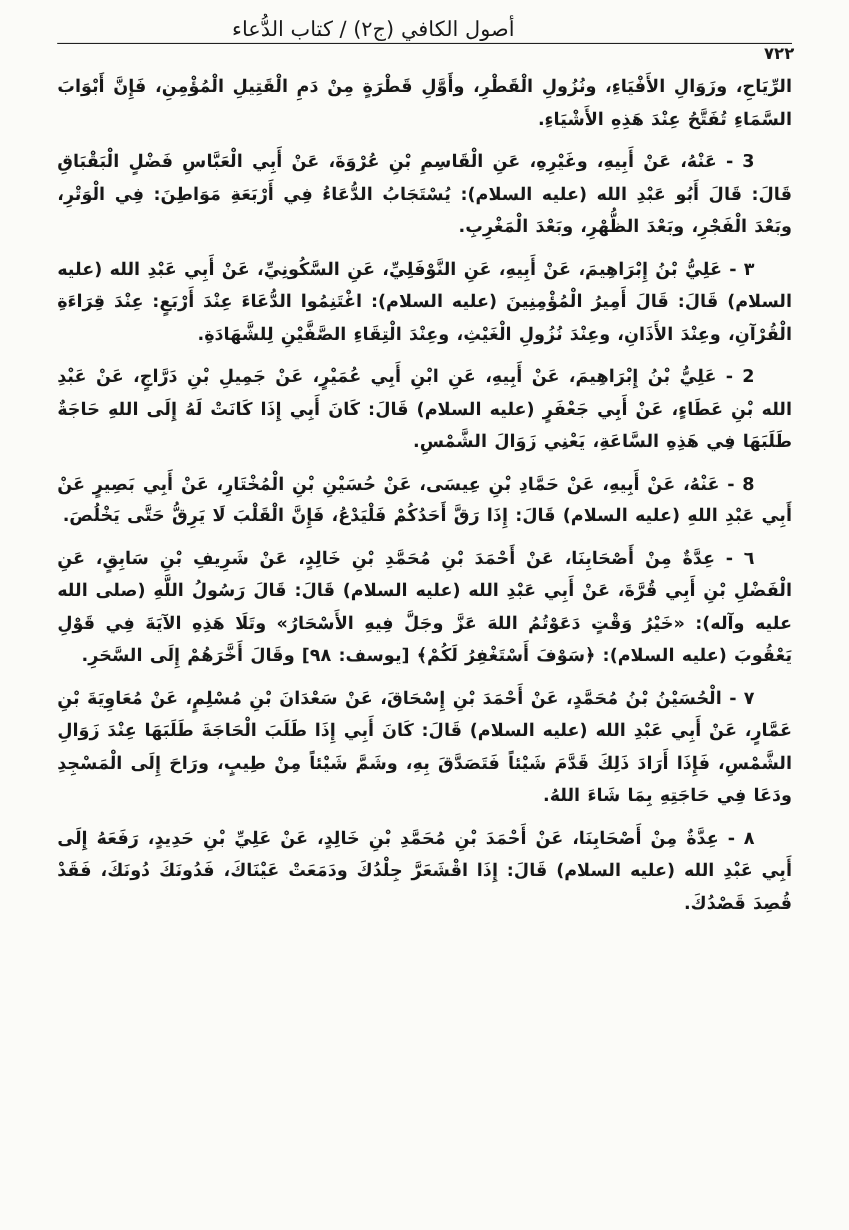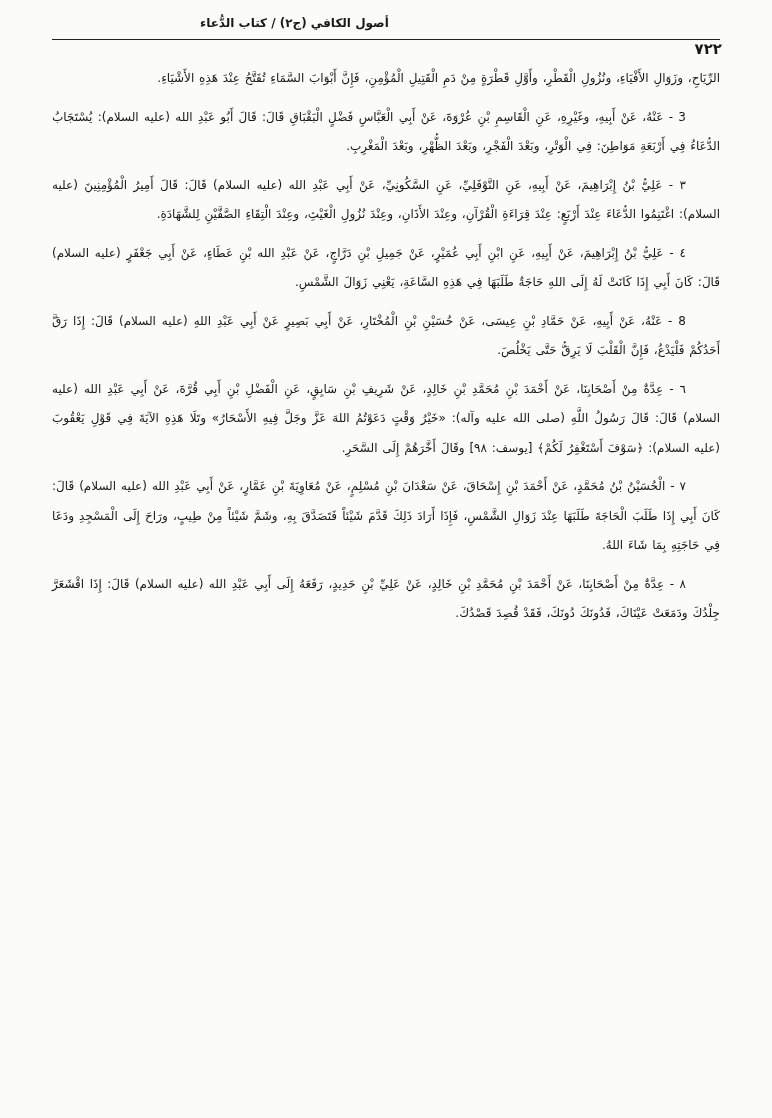--- a/index.html
+++ b/index.html
@@ -20,37 +20,37 @@
     overflow: hidden;
   }
   .header {
     position: relative;
     height: 24px;
     border-bottom: 1.6px solid #222;
     margin-bottom: 24px;
   }
   .header-title {
     position: absolute;
-    left: 148px;
+    left: 159px;
     top: 0;
-    font-size: 12px;
-    font-weight: 700;
+    font-size: 19px;
+    font-weight: 400;
     white-space: nowrap;
   }
   .page-number {
     position: absolute;
     right: -2px;
     top: 0;
     font-size: 15px;
     font-weight: 700;
     margin-top: 24px;
   }
   .body-text {
-    font-size: 12px;
-    font-weight: 400;
+    font-size: 16px;
+    font-weight: 700;
     line-height: 29.5px;
     text-align: justify;
     word-spacing: 1px;
   }
   .body-text p {
     margin: 0 0 9px 0;
   }
   .body-text p.indent {
     text-indent: 34px; 
   }
@@ -62,20 +62,20 @@
 
   <div class="header">
     <span class="header-title">أصول الكافي (ج٢) / كتاب الدُّعاء</span>
     <span class="page-number">٧٢٢</span>
   </div>
 
   <div class="body-text">
     <p>الرِّيَاحِ، وزَوَالِ الأَفْيَاءِ، ونُزُولِ الْقَطْرِ، وأَوَّلِ قَطْرَةٍ مِنْ دَمِ الْقَتِيلِ الْمُؤْمِنِ، فَإِنَّ أَبْوَابَ السَّمَاءِ تُفَتَّحُ عِنْدَ هَذِهِ الأَشْيَاءِ.</p>
     <p class="indent">3 - عَنْهُ، عَنْ أَبِيهِ، وغَيْرِهِ، عَنِ الْقَاسِمِ بْنِ عُرْوَةَ، عَنْ أَبِي الْعَبَّاسِ فَضْلٍ الْبَقْبَاقِ قَالَ: قَالَ أَبُو عَبْدِ الله (عليه السلام): يُسْتَجَابُ الدُّعَاءُ فِي أَرْبَعَةِ مَوَاطِنَ: فِي الْوَتْرِ، وبَعْدَ الْفَجْرِ، وبَعْدَ الظُّهْرِ، وبَعْدَ الْمَغْرِبِ.</p>
     <p class="indent">٣ - عَلِيُّ بْنُ إِبْرَاهِيمَ، عَنْ أَبِيهِ، عَنِ النَّوْفَلِيِّ، عَنِ السَّكُونِيِّ، عَنْ أَبِي عَبْدِ الله (عليه السلام) قَالَ: قَالَ أَمِيرُ الْمُؤْمِنِينَ (عليه السلام): اغْتَنِمُوا الدُّعَاءَ عِنْدَ أَرْبَعٍ: عِنْدَ قِرَاءَةِ الْقُرْآنِ، وعِنْدَ الأَذَانِ، وعِنْدَ نُزُولِ الْغَيْثِ، وعِنْدَ الْتِقَاءِ الصَّفَّيْنِ لِلشَّهَادَةِ.</p>
-    <p class="indent">٤ - عَلِيُّ بْنُ إِبْرَاهِيمَ، عَنْ أَبِيهِ، عَنِ ابْنِ أَبِي عُمَيْرٍ، عَنْ جَمِيلِ بْنِ دَرَّاجٍ، عَنْ عَبْدِ الله بْنِ عَطَاءٍ، عَنْ أَبِي جَعْفَرٍ (عليه السلام) قَالَ: كَانَ أَبِي إِذَا كَانَتْ لَهُ إِلَى اللهِ حَاجَةٌ طَلَبَهَا فِي هَذِهِ السَّاعَةِ، يَعْنِي زَوَالَ الشَّمْسِ.</p>
+    <p class="indent">2 - عَلِيُّ بْنُ إِبْرَاهِيمَ، عَنْ أَبِيهِ، عَنِ ابْنِ أَبِي عُمَيْرٍ، عَنْ جَمِيلِ بْنِ دَرَّاجٍ، عَنْ عَبْدِ الله بْنِ عَطَاءٍ، عَنْ أَبِي جَعْفَرٍ (عليه السلام) قَالَ: كَانَ أَبِي إِذَا كَانَتْ لَهُ إِلَى اللهِ حَاجَةٌ طَلَبَهَا فِي هَذِهِ السَّاعَةِ، يَعْنِي زَوَالَ الشَّمْسِ.</p>
     <p class="indent">8 - عَنْهُ، عَنْ أَبِيهِ، عَنْ حَمَّادِ بْنِ عِيسَى، عَنْ حُسَيْنِ بْنِ الْمُخْتَارِ، عَنْ أَبِي بَصِيرٍ عَنْ أَبِي عَبْدِ اللهِ (عليه السلام) قَالَ: إِذَا رَقَّ أَحَدُكُمْ فَلْيَدْعُ، فَإِنَّ الْقَلْبَ لَا يَرِقُّ حَتَّى يَخْلُصَ.</p>
     <p class="indent">٦ - عِدَّةٌ مِنْ أَصْحَابِنَا، عَنْ أَحْمَدَ بْنِ مُحَمَّدِ بْنِ خَالِدٍ، عَنْ شَرِيفِ بْنِ سَابِقٍ، عَنِ الْفَضْلِ بْنِ أَبِي قُرَّةَ، عَنْ أَبِي عَبْدِ الله (عليه السلام) قَالَ: قَالَ رَسُولُ اللَّهِ (صلى الله عليه وآله): «خَيْرُ وَقْتٍ دَعَوْتُمُ اللهَ عَزَّ وجَلَّ فِيهِ الأَسْحَارُ» وتَلَا هَذِهِ الآيَةَ فِي قَوْلِ يَعْقُوبَ (عليه السلام): ﴿سَوْفَ أَسْتَغْفِرُ لَكُمْ﴾ [يوسف: ٩٨] وقَالَ أَخَّرَهُمْ إِلَى السَّحَرِ.</p>
     <p class="indent">٧ - الْحُسَيْنُ بْنُ مُحَمَّدٍ، عَنْ أَحْمَدَ بْنِ إِسْحَاقَ، عَنْ سَعْدَانَ بْنِ مُسْلِمٍ، عَنْ مُعَاوِيَةَ بْنِ عَمَّارٍ، عَنْ أَبِي عَبْدِ الله (عليه السلام) قَالَ: كَانَ أَبِي إِذَا طَلَبَ الْحَاجَةَ طَلَبَهَا عِنْدَ زَوَالِ الشَّمْسِ، فَإِذَا أَرَادَ ذَلِكَ قَدَّمَ شَيْئاً فَتَصَدَّقَ بِهِ، وشَمَّ شَيْئاً مِنْ طِيبٍ، ورَاحَ إِلَى الْمَسْجِدِ ودَعَا فِي حَاجَتِهِ بِمَا شَاءَ اللهُ.</p>
     <p class="indent">٨ - عِدَّةٌ مِنْ أَصْحَابِنَا، عَنْ أَحْمَدَ بْنِ مُحَمَّدِ بْنِ خَالِدٍ، عَنْ عَلِيِّ بْنِ حَدِيدٍ، رَفَعَهُ إِلَى أَبِي عَبْدِ الله (عليه السلام) قَالَ: إِذَا اقْشَعَرَّ جِلْدُكَ ودَمَعَتْ عَيْنَاكَ، فَدُونَكَ دُونَكَ، فَقَدْ قُصِدَ قَصْدُكَ.</p>
   </div>
 
 </div>
 
 </body></html>

